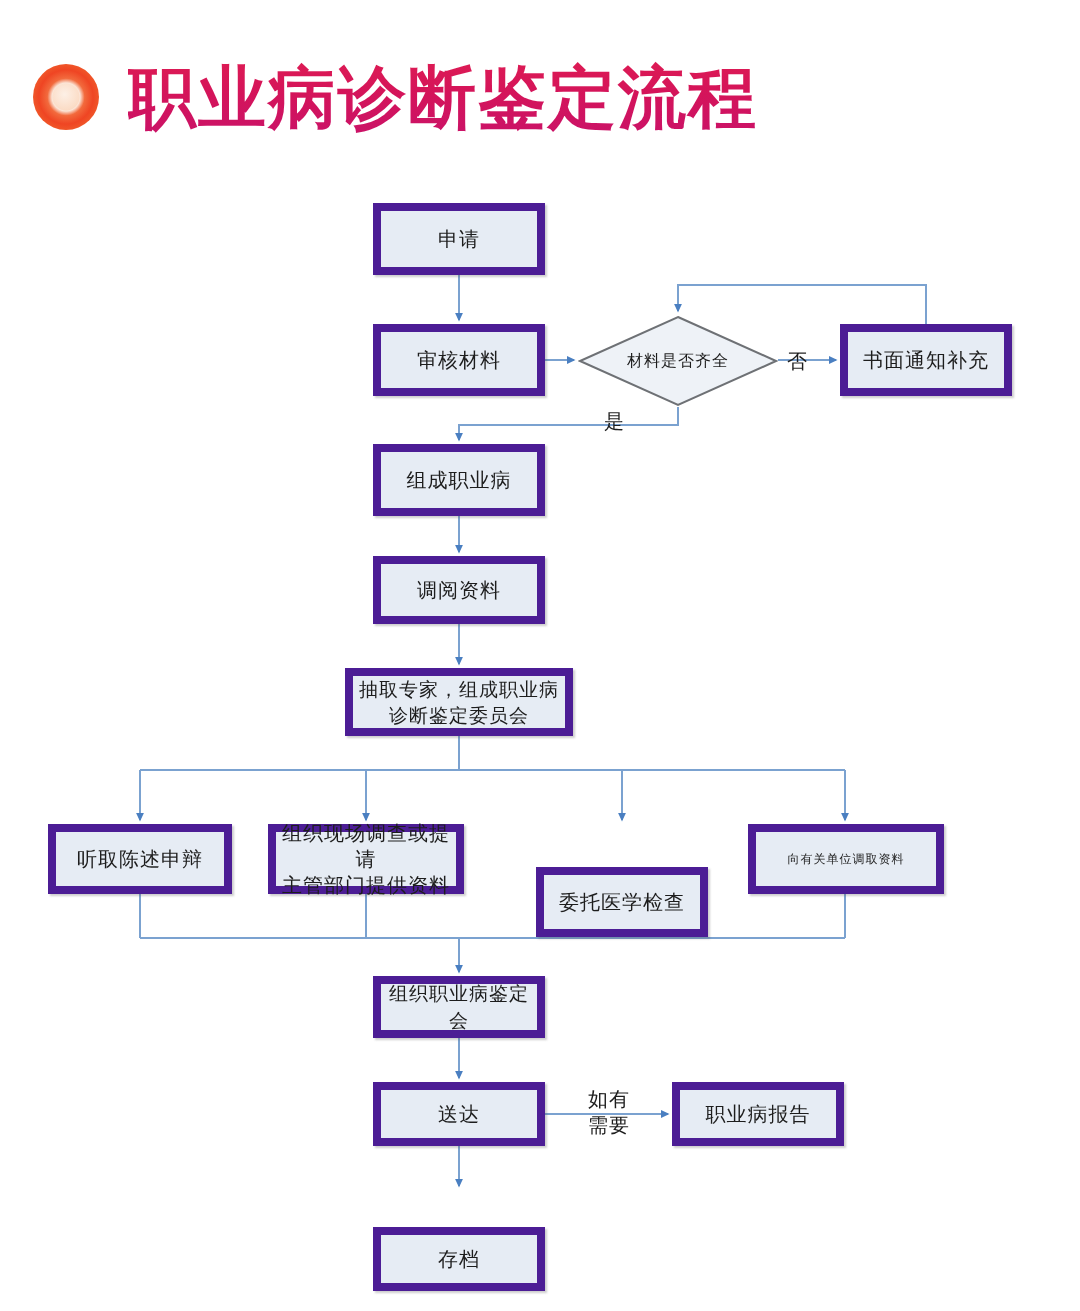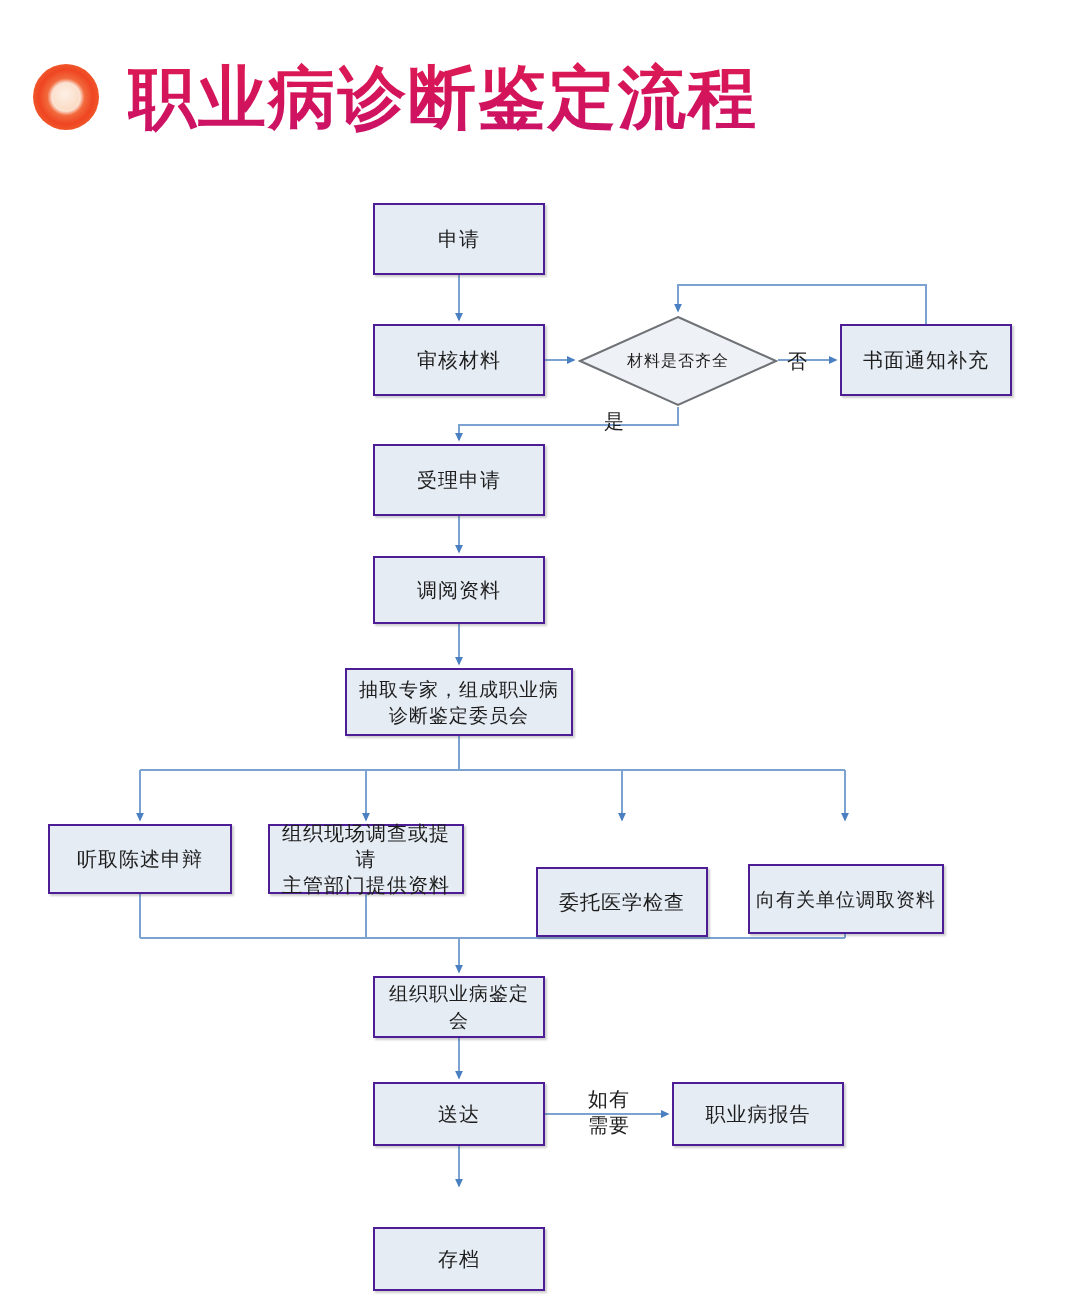--- a/index.html
+++ b/index.html
@@ -43,21 +43,21 @@
     font-family:"DejaVu Sans","Liberation Sans",sans-serif;
   }
 
   
   .canvas{position:absolute;left:0;top:0;width:1080px;height:1311px;}
   svg.wires{position:absolute;left:0;top:0;width:1080px;height:1311px;pointer-events:none;}
 
   .node{
     position:absolute;
     background:#e6ecf4;
-    border:2px solid #4c1d95;
+    border:8px solid #4c1d95;
     box-sizing:border-box;
     display:flex;align-items:center;justify-content:center;
     text-align:center;
     color:#1d1d1d;
     font-size:20px;
     line-height:27px;
     letter-spacing:1px;
     font-family:"DejaVu Sans","Liberation Sans",sans-serif;
     box-shadow:2px 2px 2px rgba(90,90,90,0.30);
   }
@@ -155,21 +155,21 @@
         <polygon points="100,2 198,46 100,90 2,46" fill="#eef2f7" stroke="#6e7175" stroke-width="2"></polygon>
       </svg>
       <div class="dlabel">材料是否齐全</div>
     </div>
 
     <div class="node" style="left:840px;top:324px;width:172px;height:72px;">
       <span>书面通知补充</span>
     </div>
 
     <div class="node" style="left:373px;top:444px;width:172px;height:72px;">
-      <span>受理申请</span>
+      <span>组成职业病</span>
     </div>
 
     <div class="node" style="left:373px;top:556px;width:172px;height:68px;">
       <span>调阅资料</span>
     </div>
 
     <div class="node" style="left:345px;top:668px;width:228px;height:68px;font-size:19px;line-height:26px;">
       <span style="white-space:pre-line;">抽取专家，组成职业病
 诊断鉴定委员会</span>
     </div>
@@ -180,21 +180,21 @@
 
     <div class="node" style="left:268px;top:824px;width:196px;height:70px;font-size:20px;line-height:26px;">
       <span style="white-space:pre-line;">组织现场调查或提请
 主管部门提供资料</span>
     </div>
 
     <div class="node" style="left:536px;top:824px;width:172px;height:70px;margin-top:43px;">
       <span>委托医学检查</span>
     </div>
 
-    <div class="node" style="left:748px;top:824px;width:196px;height:70px;font-size:19px;margin-top:40px;">
+    <div class="node" style="left:748px;top:824px;width:196px;height:70px;font-size:12px;">
       <span>向有关单位调取资料</span>
     </div>
 
     <div class="node" style="left:373px;top:976px;width:172px;height:62px;font-size:19px;">
       <span>组织职业病鉴定会</span>
     </div>
 
     <div class="node" style="left:373px;top:1082px;width:172px;height:64px;">
       <span>送达</span>
     </div>

